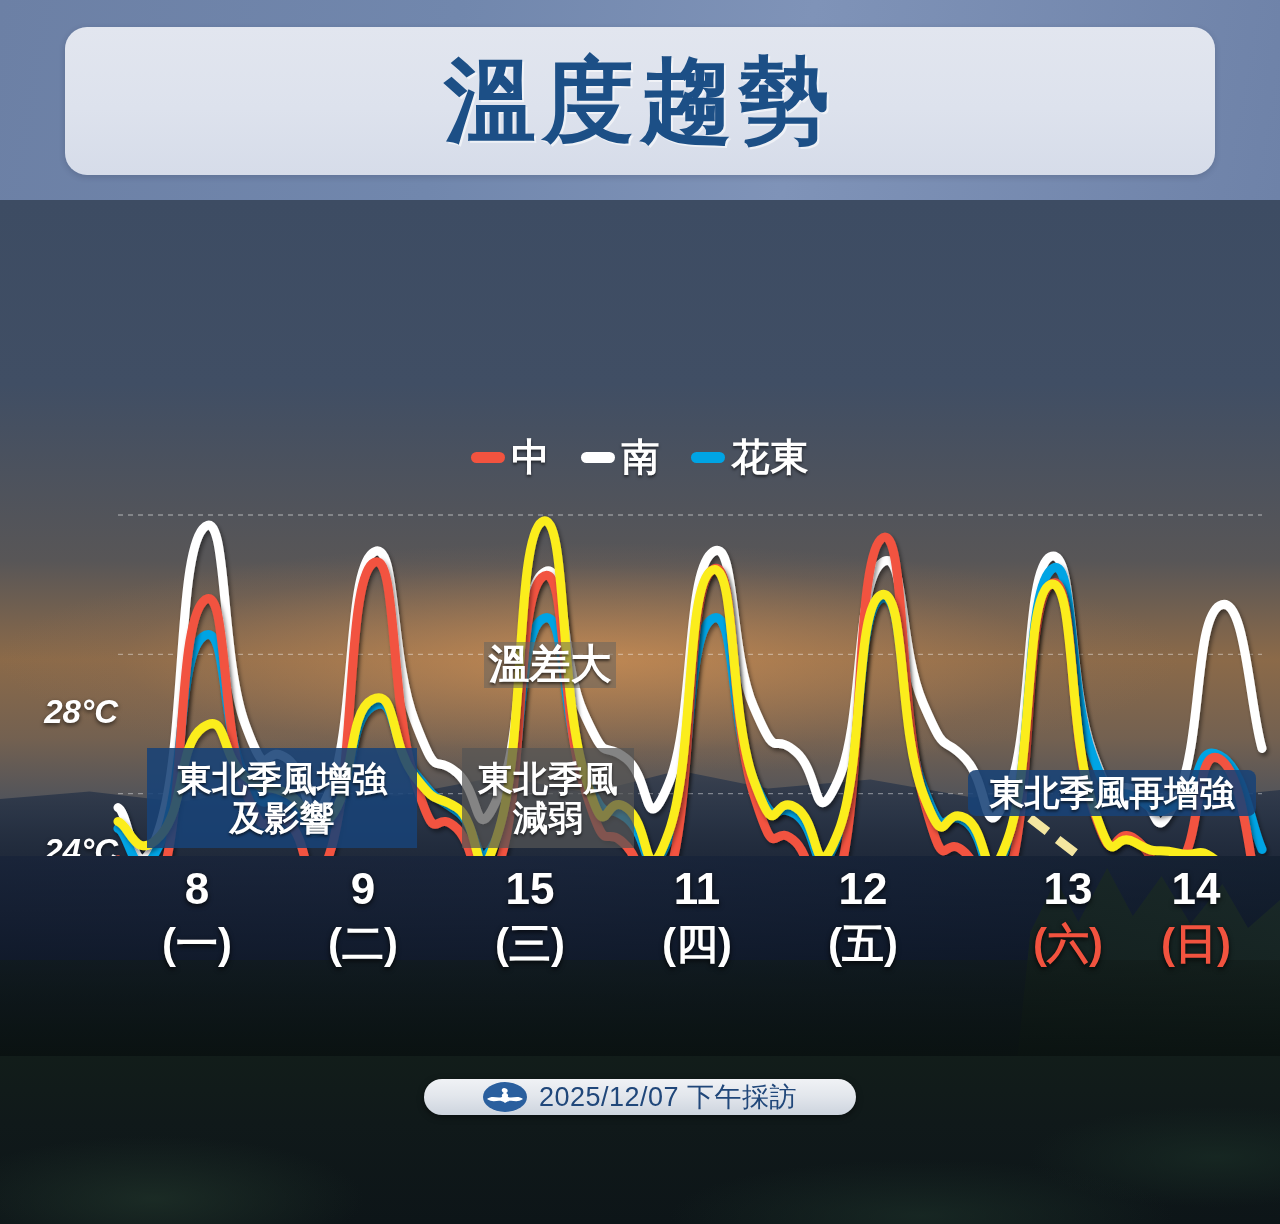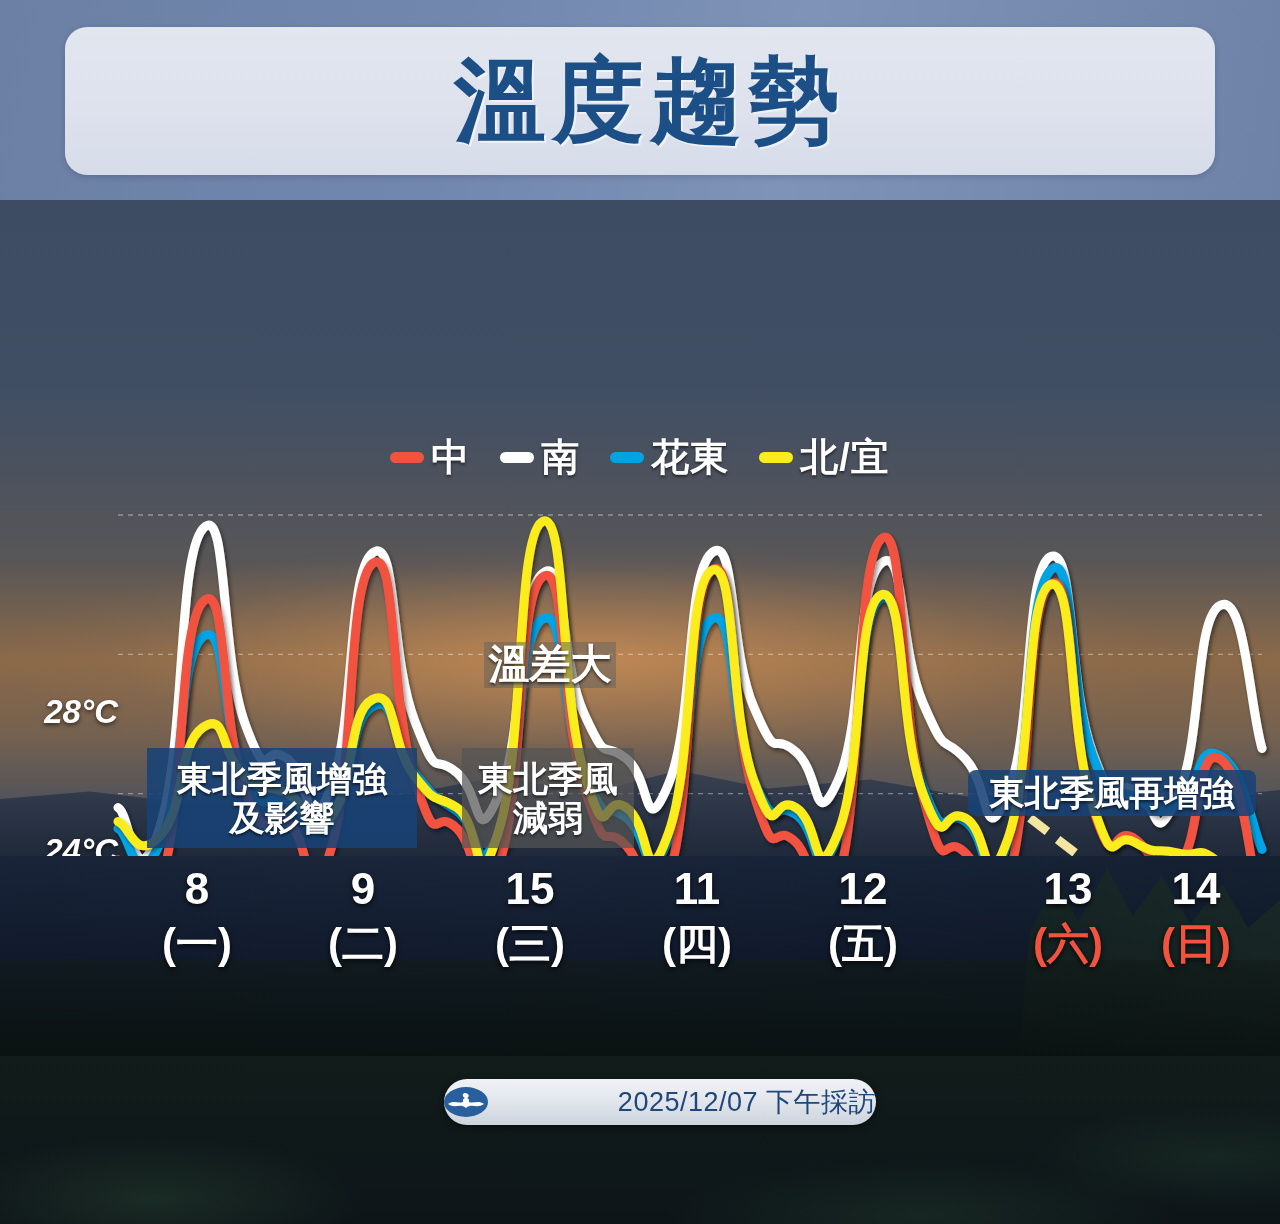--- a/index.html
+++ b/index.html
@@ -20,21 +20,20 @@
     border-radius:22px;
     background:linear-gradient(180deg,#e2e6ef 0%,#dde2ed 55%,#d6dce9 100%);
     box-shadow:0 2px 6px rgba(20,30,50,.18);
   }
   .title-text{
     position:absolute;left:0;top:0;width:100%;height:148px;
     display:flex;align-items:center;justify-content:center;
     font-size:92px;font-weight:bold;color:#1c4f86;
     letter-spacing:6px;
     text-shadow:2px 2px 0 rgba(255,255,255,.55);
-    padding-left:10px;
   }
 
   
   .chart-panel{
     position:absolute;left:0;top:200px;width:1280px;height:656px;
     background:
       linear-gradient(180deg,
         rgba(61,76,99,1) 0%,
         rgba(64,78,100,1) 28%,
         rgba(88,86,87,1) 55%,
@@ -128,25 +127,25 @@
   }
   .footer-trees{
     position:absolute;left:0;top:0;width:1280px;height:168px;
     background:
       radial-gradient(ellipse 300px 90px at 12% 85%,rgba(30,48,40,.8),rgba(0,0,0,0) 70%),
       radial-gradient(ellipse 360px 80px at 72% 95%,rgba(26,44,38,.75),rgba(0,0,0,0) 70%),
       radial-gradient(ellipse 260px 70px at 95% 60%,rgba(24,42,36,.8),rgba(0,0,0,0) 72%);
     pointer-events:none;
   }
   .badge{
-    position:absolute;left:444px;top:1079px;
-    width:432px;height:46px;border-radius:23px;
+    position:absolute;left:424px;top:1079px;
+    width:432px;height:36px;border-radius:23px;
     background:linear-gradient(180deg,#f0f2f5 0%,#e2e6ec 48%,#cdd4de 100%);
     box-shadow:0 2px 6px rgba(0,0,0,.5);
-    display:flex;align-items:center;justify-content:space-between;gap:12px;
+    display:flex;align-items:center;justify-content:center;gap:12px;
     z-index:4;
   }
   .badge-logo{
     width:44px;height:30px;border-radius:50%;
     background:#2a5f9e;position:relative;flex:0 0 auto;
   }
   .badge-logo svg{position:absolute;left:0;top:0;}
   .badge-text{
     font-size:27px;color:#20477a;font-weight:normal;letter-spacing:.5px;
     white-space:nowrap;
@@ -172,24 +171,20 @@
           <span class="legend-swatch" style="background: rgb(242, 83, 63);"></span>
           <span class="legend-label">中</span>
         </div>
         <div class="legend-item">
           <span class="legend-swatch" style="background: rgb(255, 255, 255);"></span>
           <span class="legend-label">南</span>
         </div>
         <div class="legend-item">
           <span class="legend-swatch" style="background: rgb(0, 164, 228);"></span>
           <span class="legend-label">花東</span>
-        </div>
-        <div class="legend-item">
-          <span class="legend-swatch" style="background: rgb(251, 237, 28);"></span>
-          <span class="legend-label">北/宜</span>
         </div>
       </div>
 
     <div id="ylabel-host">
         <div class="ylabel" style="top: 632.333px;">24°C</div>
         <div class="ylabel" style="top: 493px;">28°C</div>
       </div>
 
     <svg class="plot" viewBox="0 0 1280 656" preserveAspectRatio="none" id="plot-svg">
       <defs>

